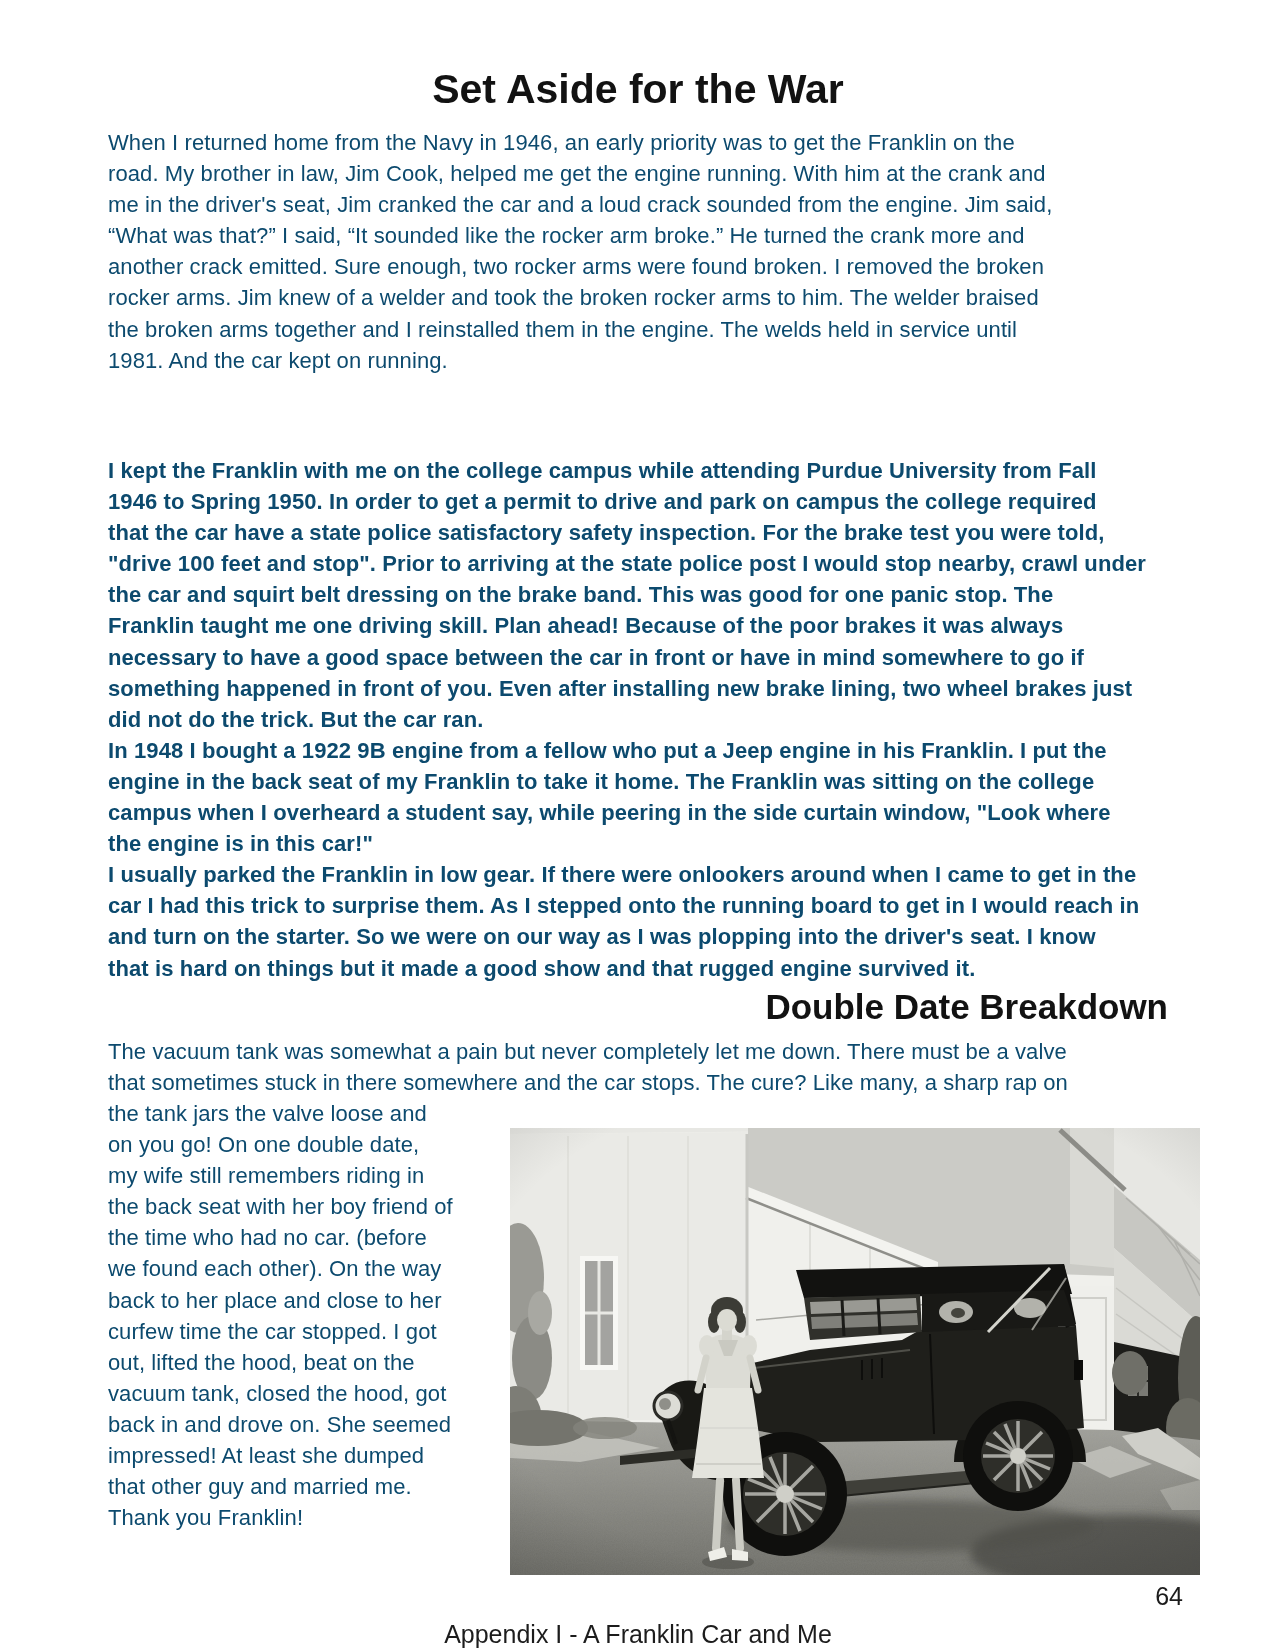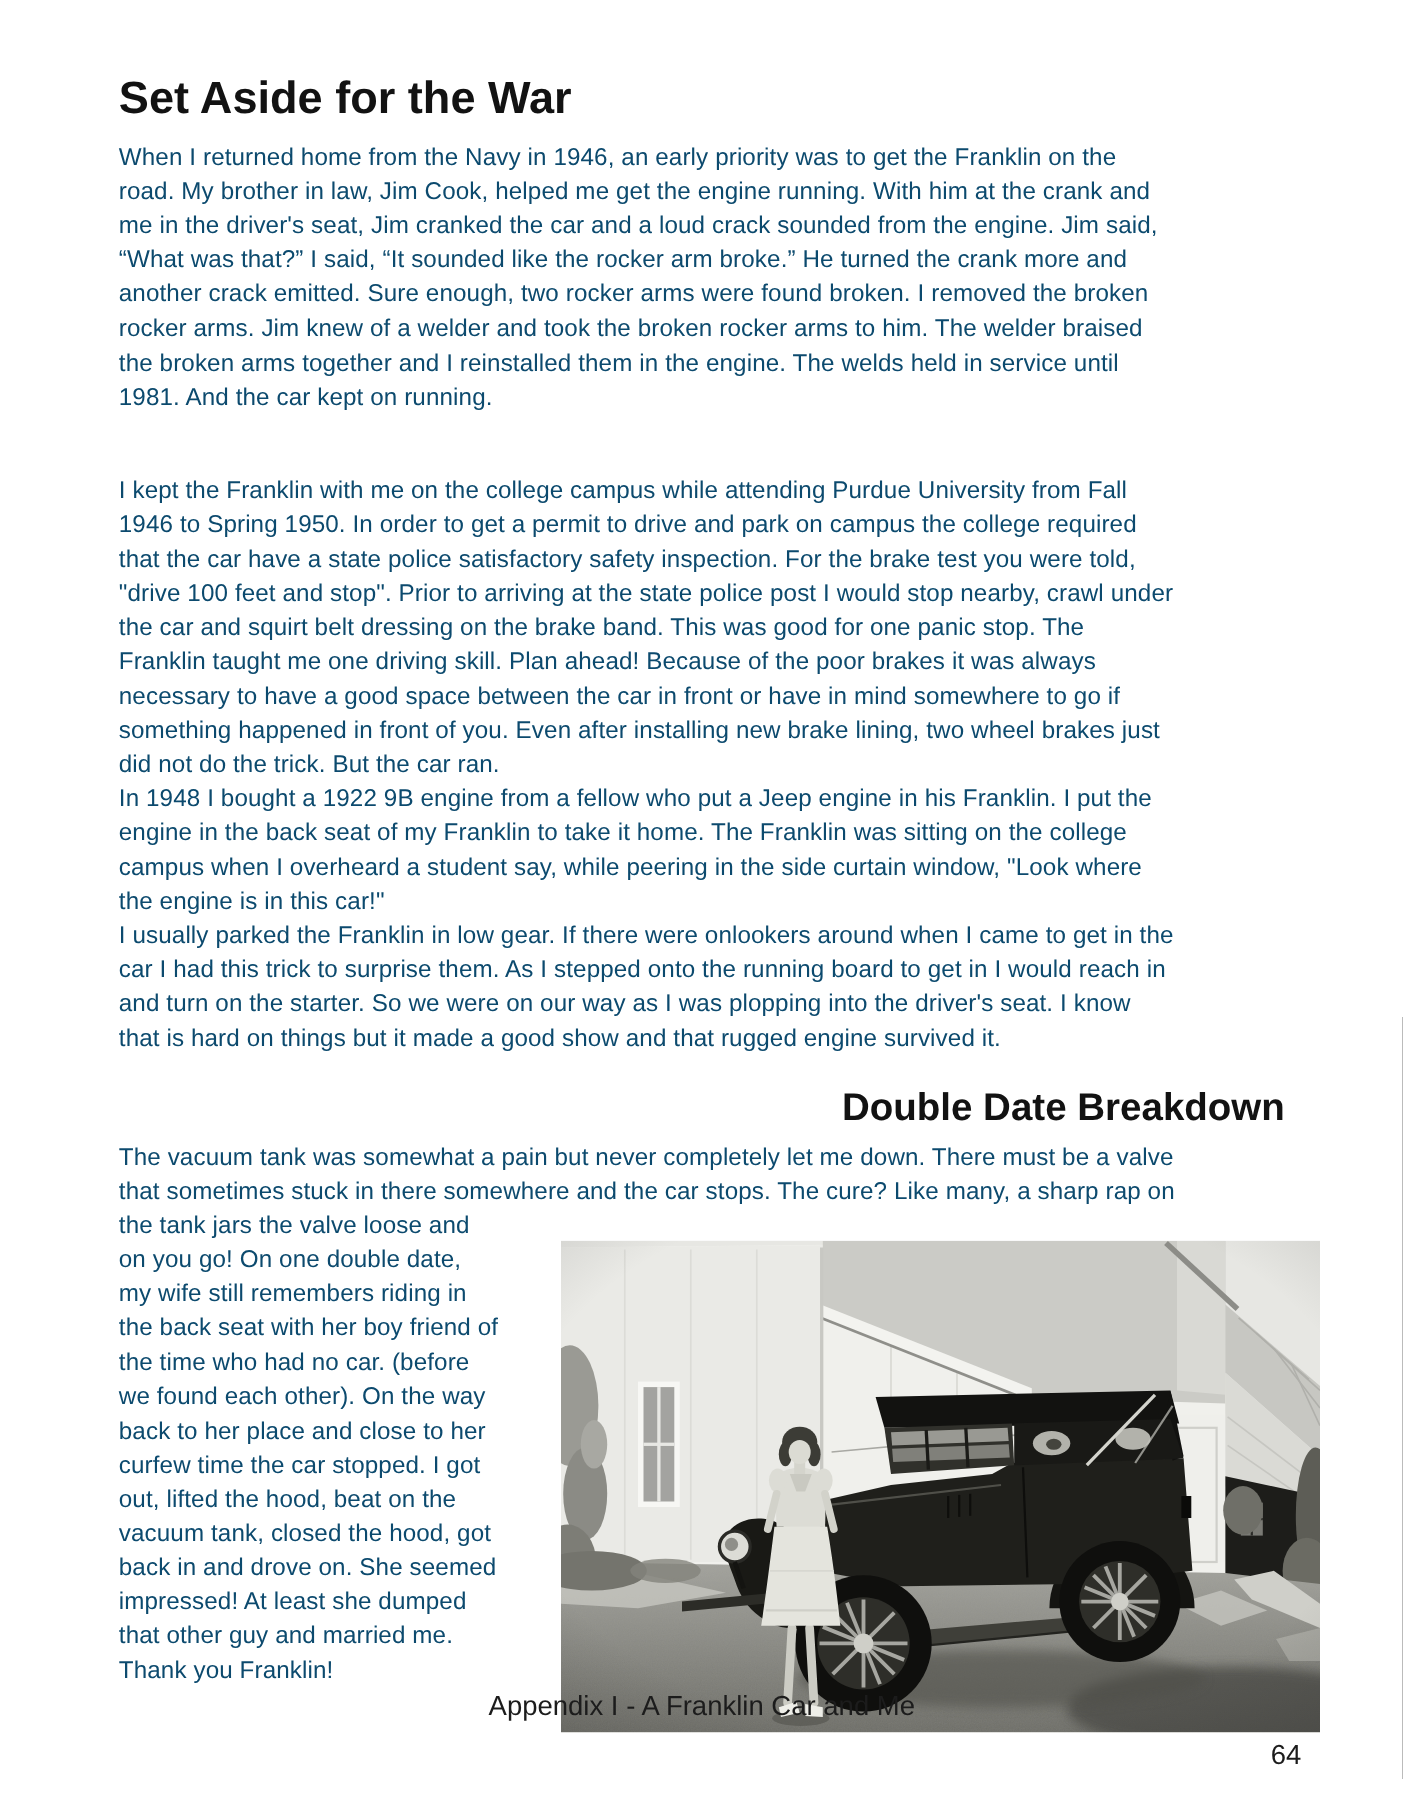--- a/index.html
+++ b/index.html
@@ -7,50 +7,50 @@
     position:relative;
     width:1275px;height:1650px;
     background:#ffffff;
     margin:0 auto;
     overflow:hidden;
     font-family:"Liberation Sans", sans-serif;
     color:#1a1a1a;
   }
   .h-war{
     position:absolute;left:108px;width:1060px;top:66px;
-    font-size:41px;line-height:46px;font-weight:bold;text-align:left;
+    font-size:41px;line-height:46px;font-weight:bold;text-align:center;
     color:#121212;margin:0;
   }
   .h-college{
     position:absolute;left:108px;width:1060px;top:395px;
     font-size:51px;line-height:56px;font-weight:bold;text-align:center;
     color:#121212;margin:0;
   }
   .h-double{
     position:absolute;left:108px;width:1060px;top:986px;
     font-size:35px;line-height:42px;font-weight:bold;text-align:right;
     color:#121212;margin:0;
   }
   .body-text{
     position:absolute;left:108px;width:1100px;
     font-size:22px;line-height:31.1px;
     white-space:pre;
     margin:0;color:#0c4a6e;
     letter-spacing:0.1px;
   }
   .p-war{top:127px;}
-  .p-college{top:430px;}
+  .p-college{top:455px;font-weight:bold;}
   .p-double{top:1036px;line-height:31.07px;}
   .photo{
     position:absolute;left:510px;top:1128px;width:690px;height:447px;
     overflow:hidden;background:#e7e7e3;
   }
   .photo svg{display:block;}
   .footer-title{
-    position:absolute;left:108px;width:1060px;top:1536px;
+    position:absolute;left:108px;width:1060px;top:1619px;
     font-size:25px;line-height:30px;text-align:center;color:#1c1c1c;
   }
   .footer-page{
     position:absolute;right:92px;top:1581px;
     font-size:25px;line-height:30px;color:#1c1c1c;
   }
 </style>
 </head>
 <body>
 

